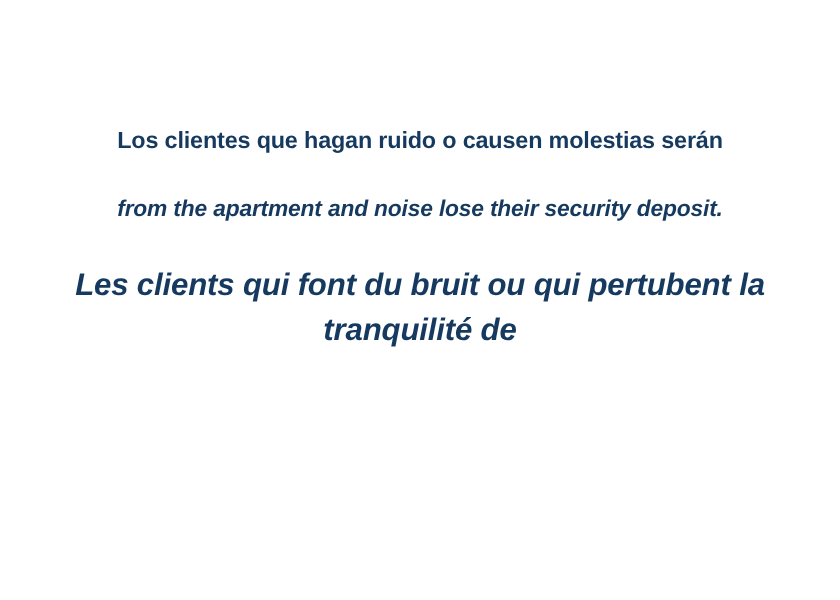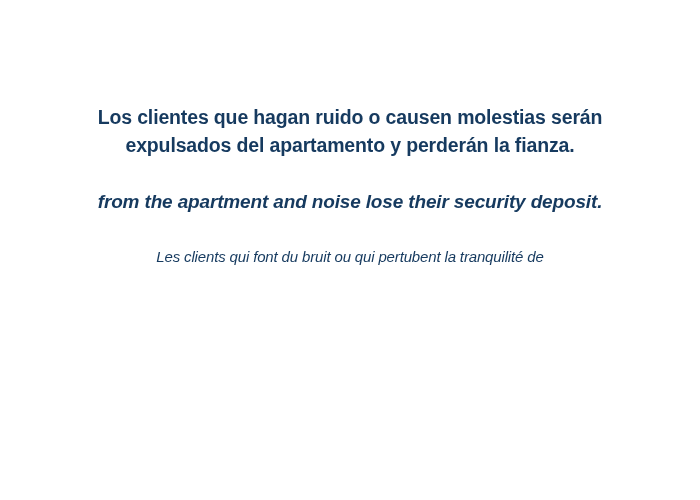--- a/index.html
+++ b/index.html
@@ -37,36 +37,35 @@
     font-size: 19.5px;
     margin-bottom: 30px;
   }
   .block-en {
     font-weight: bold;
     font-style: italic;
     font-size: 19px;
     margin-bottom: 30px;
   }
   .block-fr {
-    font-weight: normal;
+    font-weight: bold;
     font-style: italic;
-    font-size: 15px;
+    font-size: 26px;
   }
   .line {
     white-space: pre-wrap;
   }
 </style>
 </head>
 <body>
 
 <div class="notice">
 
   <div class="block block-es">
     <p class="line">Los clientes que hagan ruido o causen molestias serán</p>
-    <p class="line">expulsados del apartamento y perderán la fianza.</p>
   </div>
 
   <div class="block block-en">
     <p class="line">from the apartment and noise lose their security deposit.</p>
   </div>
 
   <div class="block block-fr">
     <p class="line">Les clients qui font du bruit ou qui pertubent la tranquilité de</p>
   </div>
 

